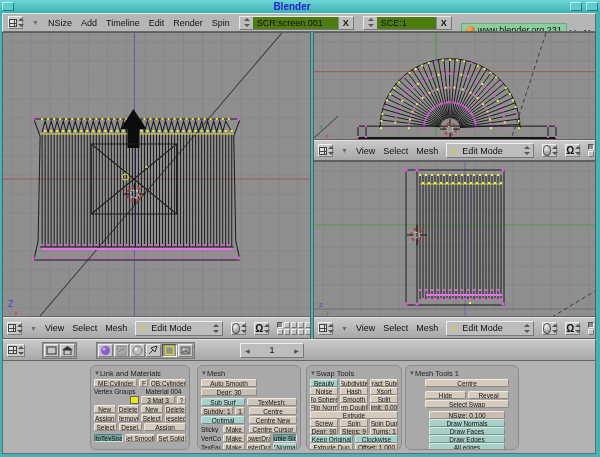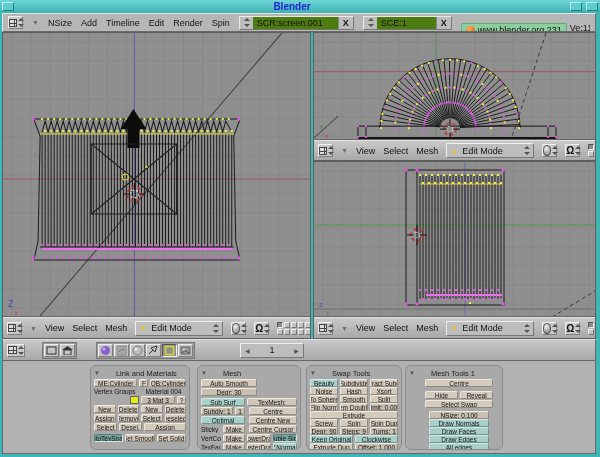--- a/index.html
+++ b/index.html
@@ -22,21 +22,21 @@
     background:linear-gradient(#444,#444) 0 3px/9px 1px no-repeat,
                linear-gradient(#444,#444) 4px 0/1px 8px no-repeat,#ddd;}
   .dd{display:inline-block;width:7px;height:9px;position:relative;}
   .dd::before{content:"";position:absolute;left:1px;top:0;border-left:3px solid transparent;border-right:3px solid transparent;border-bottom:3px solid #555;}
   .dd::after{content:"";position:absolute;left:1px;bottom:0;border-left:3px solid transparent;border-right:3px solid transparent;border-top:3px solid #555;}
   .pulldown-arrow{color:#6d6d6d;font-size:7px;}
   .hfield{display:flex;align-items:center;height:14px;background:#bdbdbd;border:1px solid #777;
     border-top-color:#e9e9e9;border-left-color:#e9e9e9;}
   .hfield .val{background:#4d7c0f;padding:0 4px;min-width:86px;height:100%;display:flex;align-items:center;border-right:1px solid #888;}
   .x-btn{width:14px;text-align:center;font-weight:bold;cursor:default;}
-  .stats{display:flex;align-items:flex-start;margin-left:auto;overflow:hidden;margin-top:15px;}
+  .stats{display:flex;align-items:flex-end;margin-left:auto;overflow:hidden;margin-top:15px;}
   .linkchip{display:flex;align-items:center;gap:3px;background:#8ccf9f;height:15px;padding:0 4px;border:1px solid #6aa97e;}
   .blender-ball{width:9px;height:9px;border-radius:50%;background:radial-gradient(circle at 35% 30%,#ffb25e,#e2641b 70%);}
   .statstext{padding:0 3px;white-space:nowrap;}
   
   .vp{position:absolute;background:#8f8f8f;border:1px solid #5e5e5e;display:flex;flex-direction:column;}
   .vp svg{display:block;flex:1;}
   .vph{height:21px;background:linear-gradient(#c9c9c9,#a8a8a8);border-top:1px solid #e2e2e2;
     box-shadow:0 -1px 0 #666;display:flex;align-items:center;gap:8px;padding:0 4px;font-size:9px;overflow:hidden;white-space:nowrap;}
   .mode-box{display:flex;align-items:center;gap:4px;background:#bdbdbd;border:1px solid #777;
     border-top-color:#eee;border-left-color:#eee;height:15px;padding:0 3px;min-width:88px;}
@@ -56,21 +56,21 @@
   .ctx{width:15px;height:13px;background:#c4c4c4;border:1px solid #7d7d7d;border-top-color:#eee;border-left-color:#eee;
     display:flex;align-items:center;justify-content:center;}
   .ctx.active{background:#909090;border-color:#eee;border-top-color:#555;border-left-color:#555;}
   .framefield{display:flex;align-items:center;gap:3px;background:#bdbdbd;border:1px solid #777;
     border-top-color:#eee;border-left-color:#eee;height:15px;padding:0 4px;margin-left:38px;min-width:64px;justify-content:space-between;}
   .tinyarrow{font-size:6px;color:#555;}
   .barea{flex:1;background:#b2b2b2;border:1px solid #6a6a6a;border-top:none;position:relative;overflow:hidden;}
   
   .panel{position:absolute;top:4px;height:85px;background:#a9a9a9;border:1px solid #8b8b8b;
     border-radius:6px;padding:2px 3px;font-size:6.5px;overflow:hidden;}
-  .phead{display:flex;align-items:center;gap:16px;font-size:7.5px;color:#1d1d1d;height:10px;margin-bottom:1px;}
+  .phead{display:flex;align-items:center;gap:0;font-size:7.5px;color:#1d1d1d;height:10px;margin-bottom:1px;}
   .ptri{font-size:6px;color:#555;}
   .prow{display:flex;gap:2px;margin-bottom:1px;align-items:center;}
   .prow.tight{margin-bottom:0;}
   .pbtn{height:8px;background:#d5cbbd;border:1px solid #8f897e;border-top-color:#efe9df;border-left-color:#efe9df;
     border-radius:2px;display:flex;align-items:center;justify-content:center;overflow:hidden;white-space:nowrap;
     font-size:6.5px;padding:0 1px;flex:1;}
   .teal{background:#a9cfc9;border-color:#6f948f;border-top-color:#d6eae6;border-left-color:#d6eae6;}
   .pressed{background:#74a19c;border-color:#cfe4e0;border-top-color:#54807b;border-left-color:#54807b;}
   .num{background:#c9bfb1;}
   .field{background:#cfc6b9;}
@@ -1031,21 +1031,21 @@
         <div class="prow tight">
           <span class="pbtn teal">Keep Original</span>
           <span class="pbtn teal">Clockwise</span>
         </div>
         <div class="prow tight">
           <span class="pbtn">Extrude Dup</span>
           <span class="pbtn num">Offset: 1.000</span>
         </div>
       </div>
 
-      <div class="panel" style="left:402px;width:98px;">
+      <div class="panel" style="left:402px;width:114px;">
         <div class="phead">
           <span class="ptri">▼</span>
           <span>Mesh Tools 1</span>
         </div>
         <div class="prow">
             <span style="flex:0 0 14px;"></span>
             <span class="pbtn">Centre</span>
             <span style="flex:0 0 4px;"></span>
           </div>
         <div class="prow" style="margin-top:4px;">

